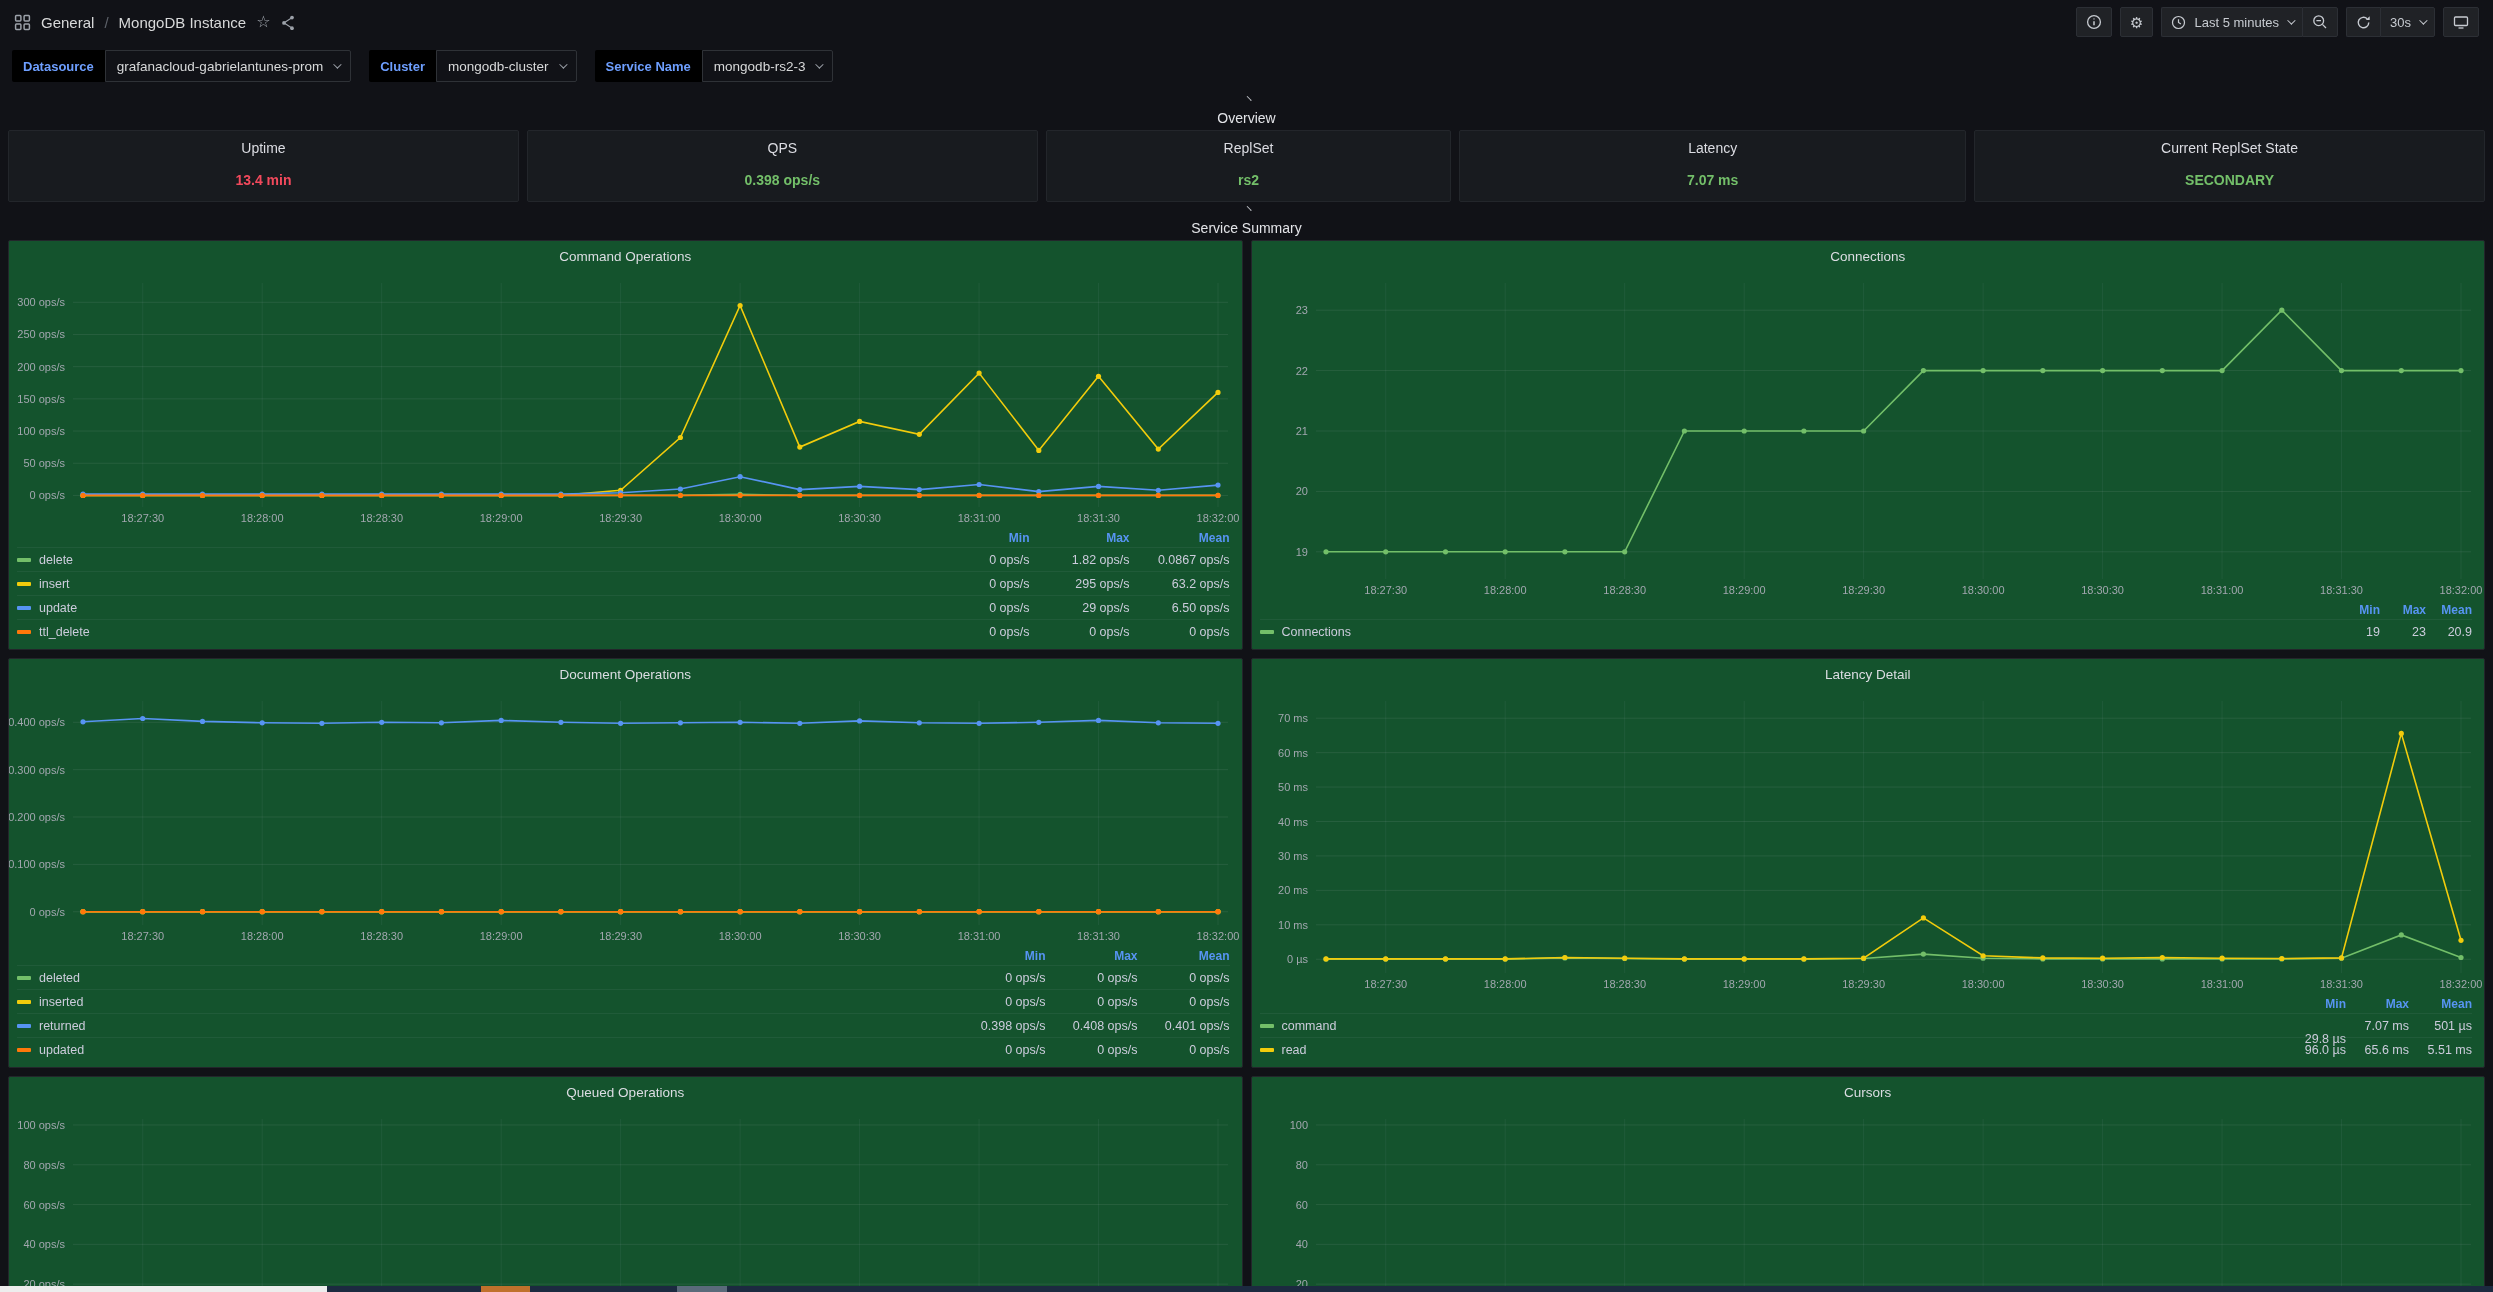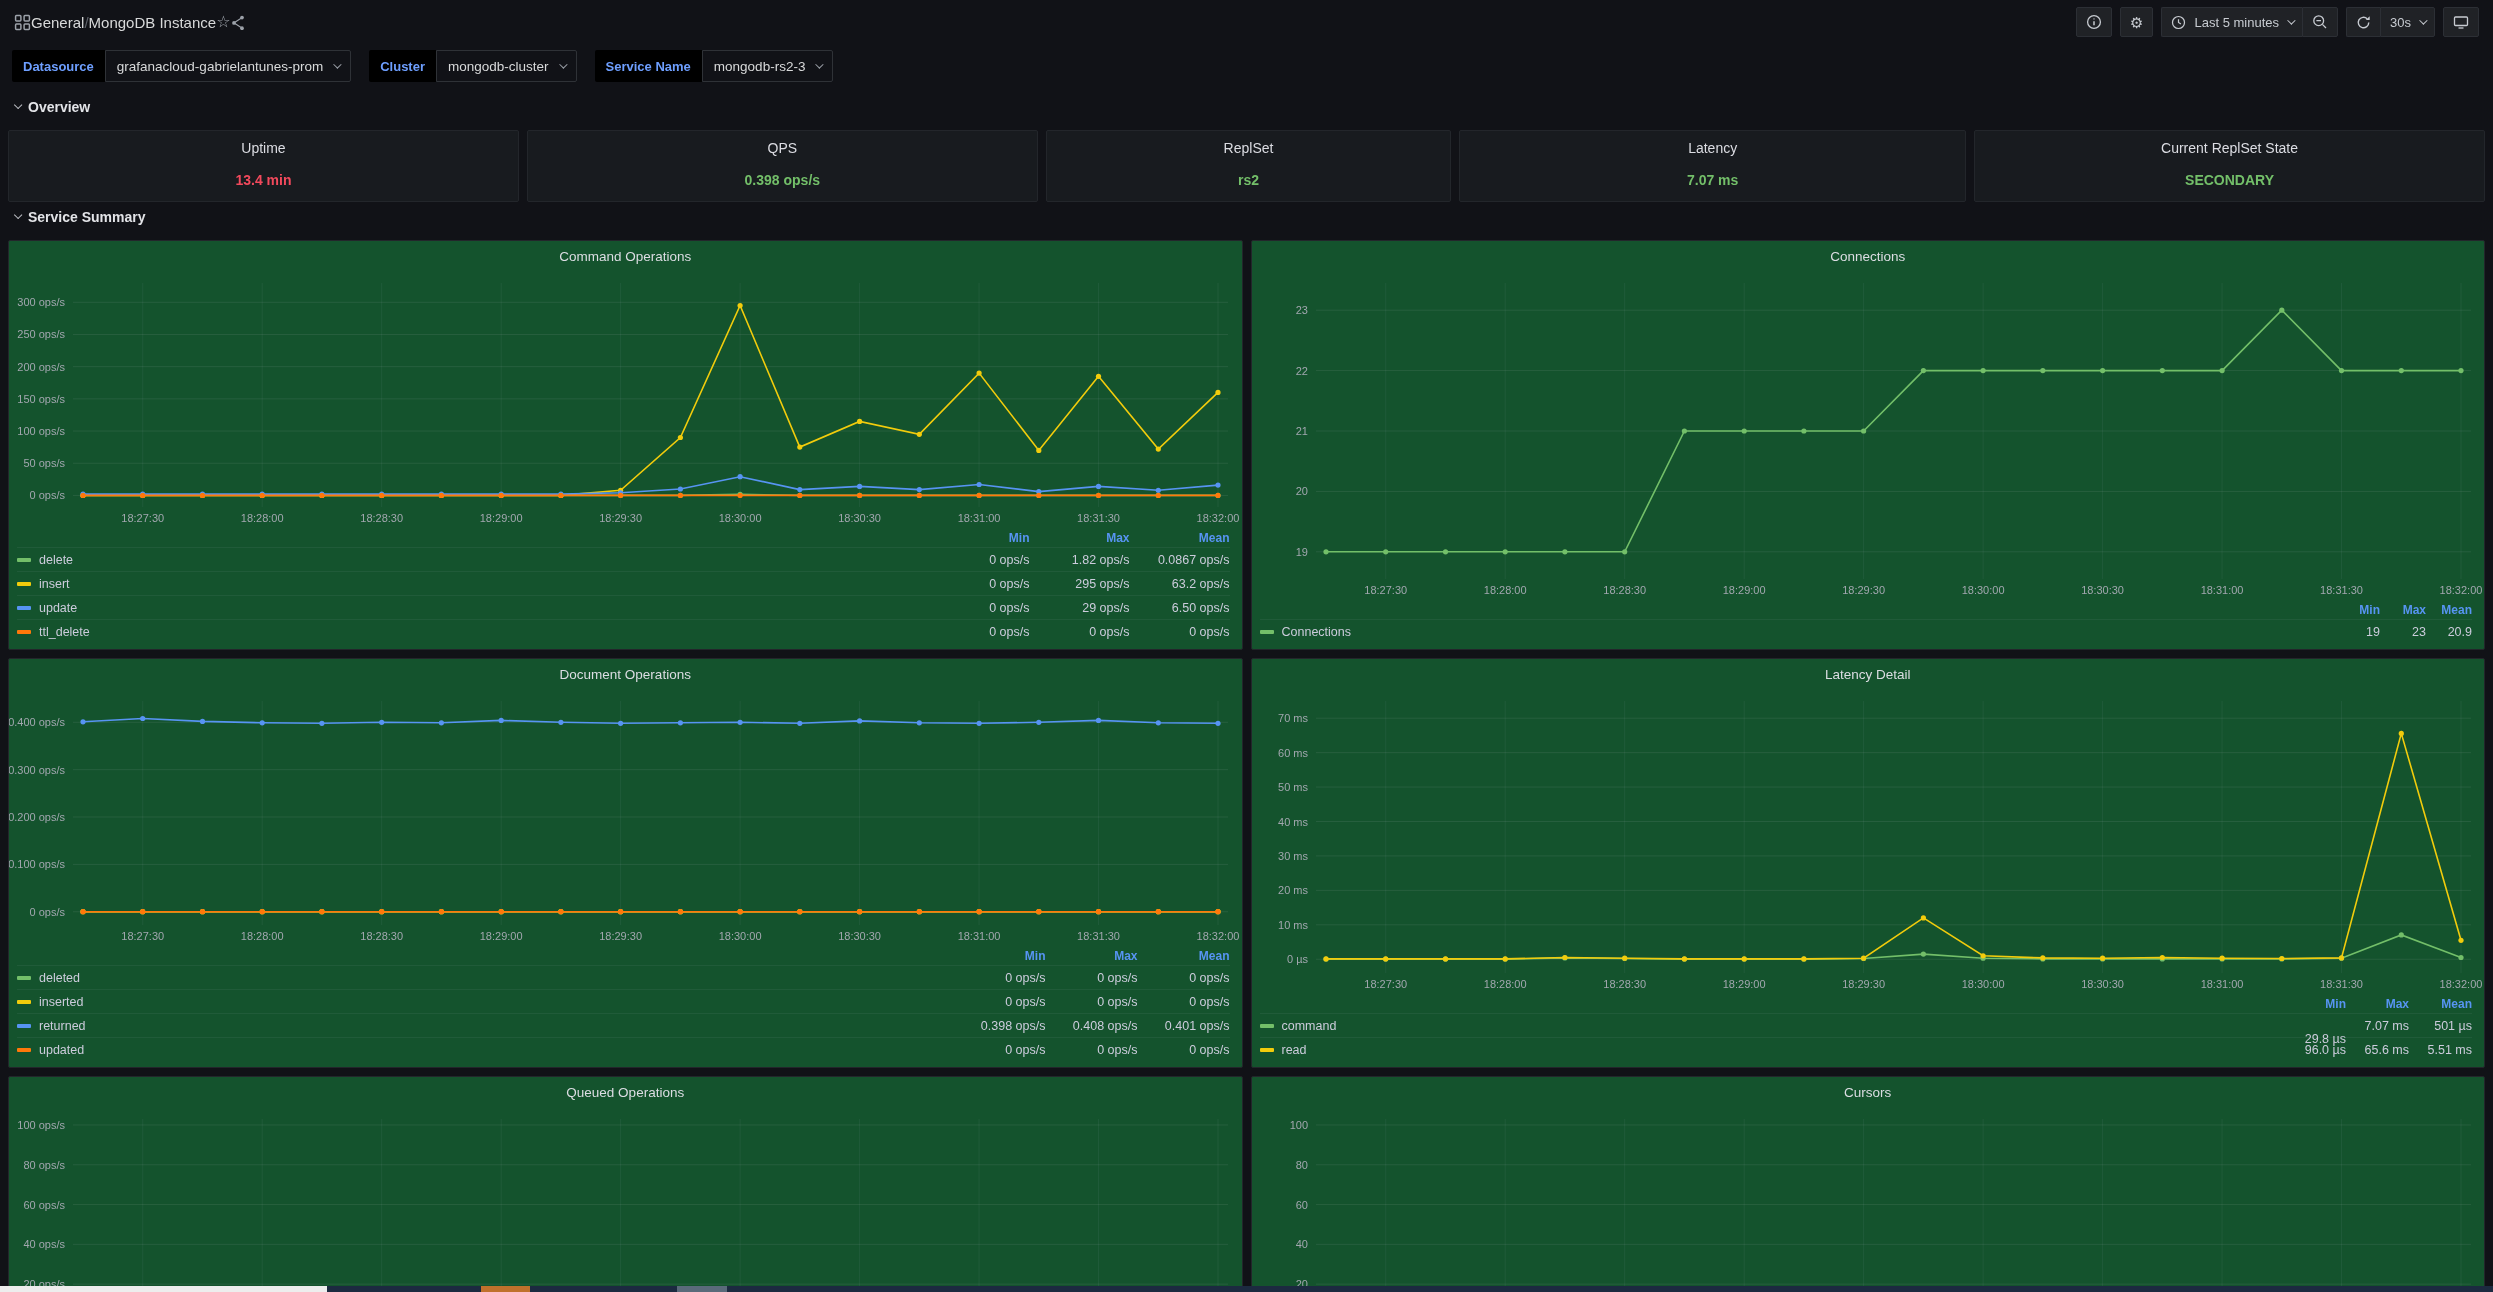--- a/index.html
+++ b/index.html
@@ -4,21 +4,21 @@
 <style>
   * { box-sizing: border-box; margin: 0; padding: 0; }
   html,body { background:#111217; overflow:hidden; }
   .page {
     width:2493px; height:1292px; position:relative; overflow:hidden;
     background:#111217; color:#d8d9da;
     font-family:"Liberation Sans","DejaVu Sans",sans-serif;
   }
   
   .nav { height:44px; display:flex; align-items:center; justify-content:space-between; padding:0 14px; }
-  .nav-left { display:flex; align-items:center; font-size:15px; }
+  .nav-left { display:flex; align-items:center; gap:10px; font-size:15px; }
   .crumb { color:#d8d9da; cursor:pointer; }
   .sep { color:#5e626a; }
   .nav-icon { color:#9da2aa; display:flex; align-items:center; cursor:pointer; }
   .star { font-size:16px; line-height:1; }
   .nav-right { display:flex; gap:8px; align-items:center; }
   .btn, .seg {
     background:#202226; border:1px solid #2c2f35; height:30px; border-radius:2px;
     display:flex; align-items:center; gap:8px; padding:0 9px;
     color:#c7cbd1; font-size:13px; cursor:pointer;
   }
@@ -31,21 +31,21 @@
   
   .vars { display:flex; gap:18px; padding:6px 12px 10px; }
   .var { display:flex; height:32px; }
   .var-label { background:#000000; color:#6e9fff; font-size:13px; font-weight:600;
                display:flex; align-items:center; padding:0 11px; border-radius:2px 0 0 2px; }
   .var-value { background:#111217; border:1px solid #2f3237; color:#d8d9da; font-size:13.5px;
                display:flex; align-items:center; gap:10px; padding:0 11px; border-radius:0 2px 2px 0; cursor:pointer; }
   .var-value .chev { color:#9da2aa; }
   
   .section { display:flex; align-items:center; gap:9px; padding:8px 13px; height:30px;
-             color:#e3e4e8; font-size:14px; font-weight:700; cursor:pointer; }
+             color:#e3e4e8; font-size:14px; font-weight:400; cursor:pointer;flex-direction:column; }
   .section .chev { color:#c0c3c9; transform:rotate(45deg) translateY(-3px); }
   
   .stats { display:grid; grid-template-columns:1.26fr 1.26fr 1fr 1.25fr 1.26fr; gap:8px; padding:0 8px; height:72px; margin-top:8px; }
   .stat { background:#181b1f; border:1px solid #23262b; border-radius:2px;
           display:flex; flex-direction:column; align-items:center; justify-content:space-between; padding:9px 0 13px; }
   .stat-title { font-size:14px; font-weight:500; color:#dcdde3; }
   .stat-value { font-size:14px; font-weight:700; }
   
   .charts { display:grid; grid-template-columns:1fr 1fr; grid-template-rows:410px 410px 450px; gap:8px; padding:8px 8px 0; }
   .panel { background:#14532d; border:1px solid #23262b; border-radius:2px;

